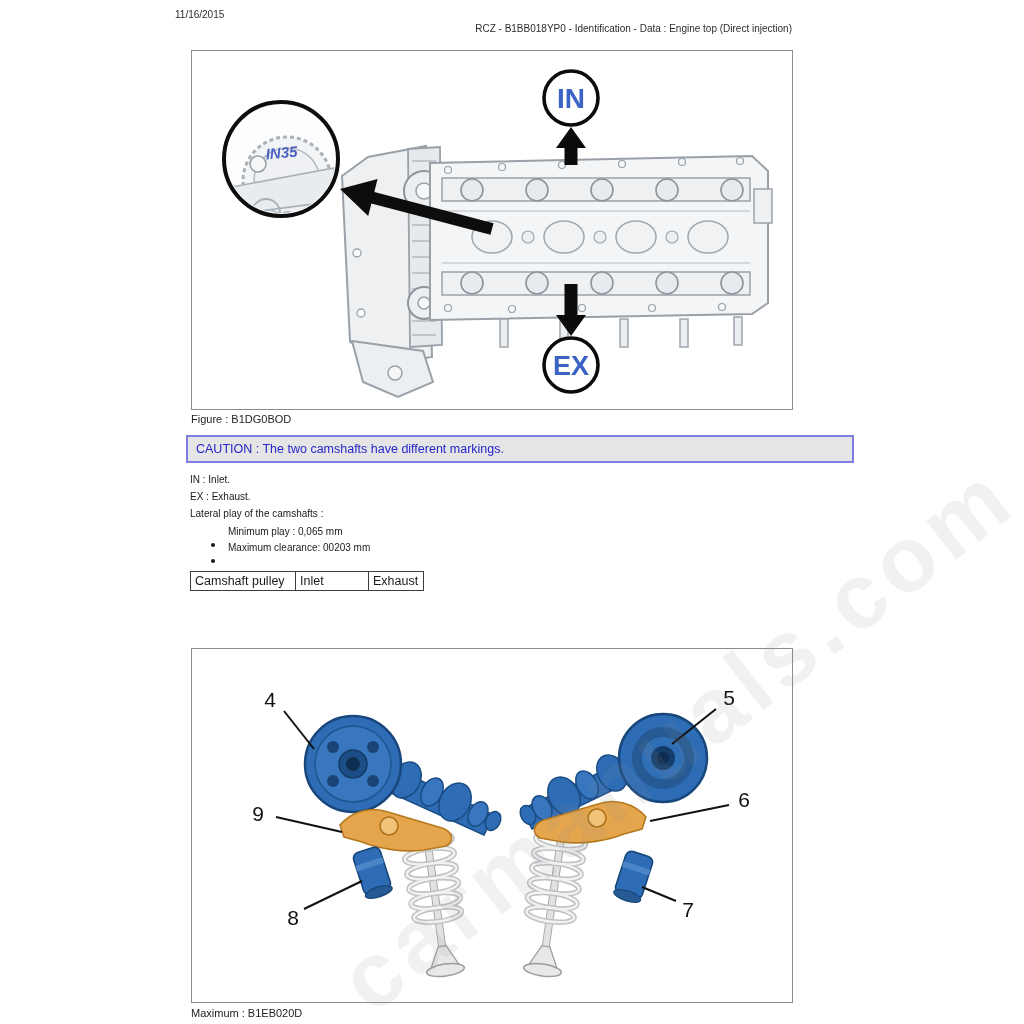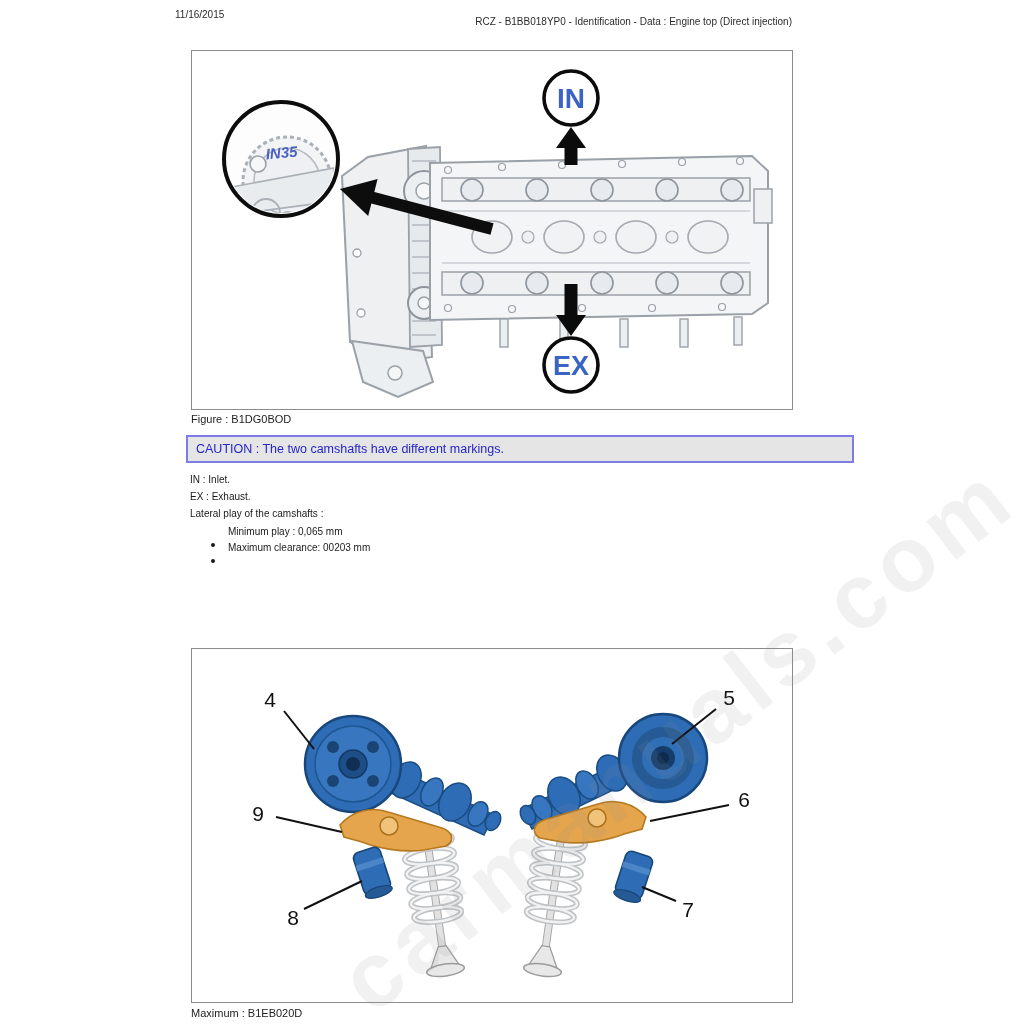--- a/index.html
+++ b/index.html
@@ -43,21 +43,21 @@
   }
   svg{display:block;}
   svg text{font-family:"Liberation Sans", sans-serif;}
 </style>
 </head>
 <body>
 
 <div id="page">
 
   <div class="abs hdr" style="left:175px;top:9px;">11/16/2015</div>
-  <div class="abs hdr" style="right:232px;top:16px;">RCZ - B1BB018YP0 - Identification - Data : Engine top (Direct injection)</div>
+  <div class="abs hdr" style="right:232px;top:23px;">RCZ - B1BB018YP0 - Identification - Data : Engine top (Direct injection)</div>
 
   <div class="abs figure-frame" style="left:191px;top:50px;width:602px;height:360px;">
     <svg width="599" height="357" viewBox="0 0 599 357">
 
       <g>
         <path d="M150,125 L176,106 L234,95 L240,306 L197,313 L158,291 Z" fill="#eef0f2" stroke="#9aa1a8" stroke-width="2"></path>
         <circle cx="170" cy="142" r="4" fill="#fff" stroke="#9aa1a8" stroke-width="1.3"></circle>
         <circle cx="165" cy="202" r="4" fill="#fff" stroke="#9aa1a8" stroke-width="1.3"></circle>
         <circle cx="169" cy="262" r="4" fill="#fff" stroke="#9aa1a8" stroke-width="1.3"></circle>
         <path d="M160,290 L231,300 L241,331 L206,346 L171,331 Z" fill="#eceff1" stroke="#9aa1a8" stroke-width="2"></path>
@@ -167,20 +167,25 @@
   <div class="abs note-line" style="left:190px;top:474px;">IN : Inlet.</div>
   <div class="abs note-line" style="left:190px;top:491px;">EX : Exhaust.</div>
   <div class="abs note-line" style="left:190px;top:508px;">Lateral play of the camshafts :</div>
   <div class="abs" style="left:211px;top:533px;"><span class="bullet-dot"></span></div>
   <div class="abs note-line" style="left:228px;top:526px;">Minimum play : 0,065 mm</div>
   <div class="abs" style="left:211px;top:549px;"><span class="bullet-dot"></span></div>
   <div class="abs note-line" style="left:228px;top:542px;">Maximum clearance: 00203 mm</div>
 
   <table class="spec abs" style="left:190px;top:571px;">
     <tbody>
+        <tr>
+      <td class="c1">Camshaft pulley</td>
+      <td class="c2">Inlet</td>
+      <td class="c3">Exhaust</td>
+    </tr>
   </tbody>
     </table>
 
   <div class="abs figure-frame" style="left:191px;top:648px;width:602px;height:355px;">
     <svg width="599" height="352" viewBox="0 0 599 352">
 
       <g>
 
         <g transform="rotate(-8 240 225)">
           <rect x="236.5" y="186" width="7" height="116" fill="#e2e2e2" stroke="#a8a8a8" stroke-width="1"></rect>

